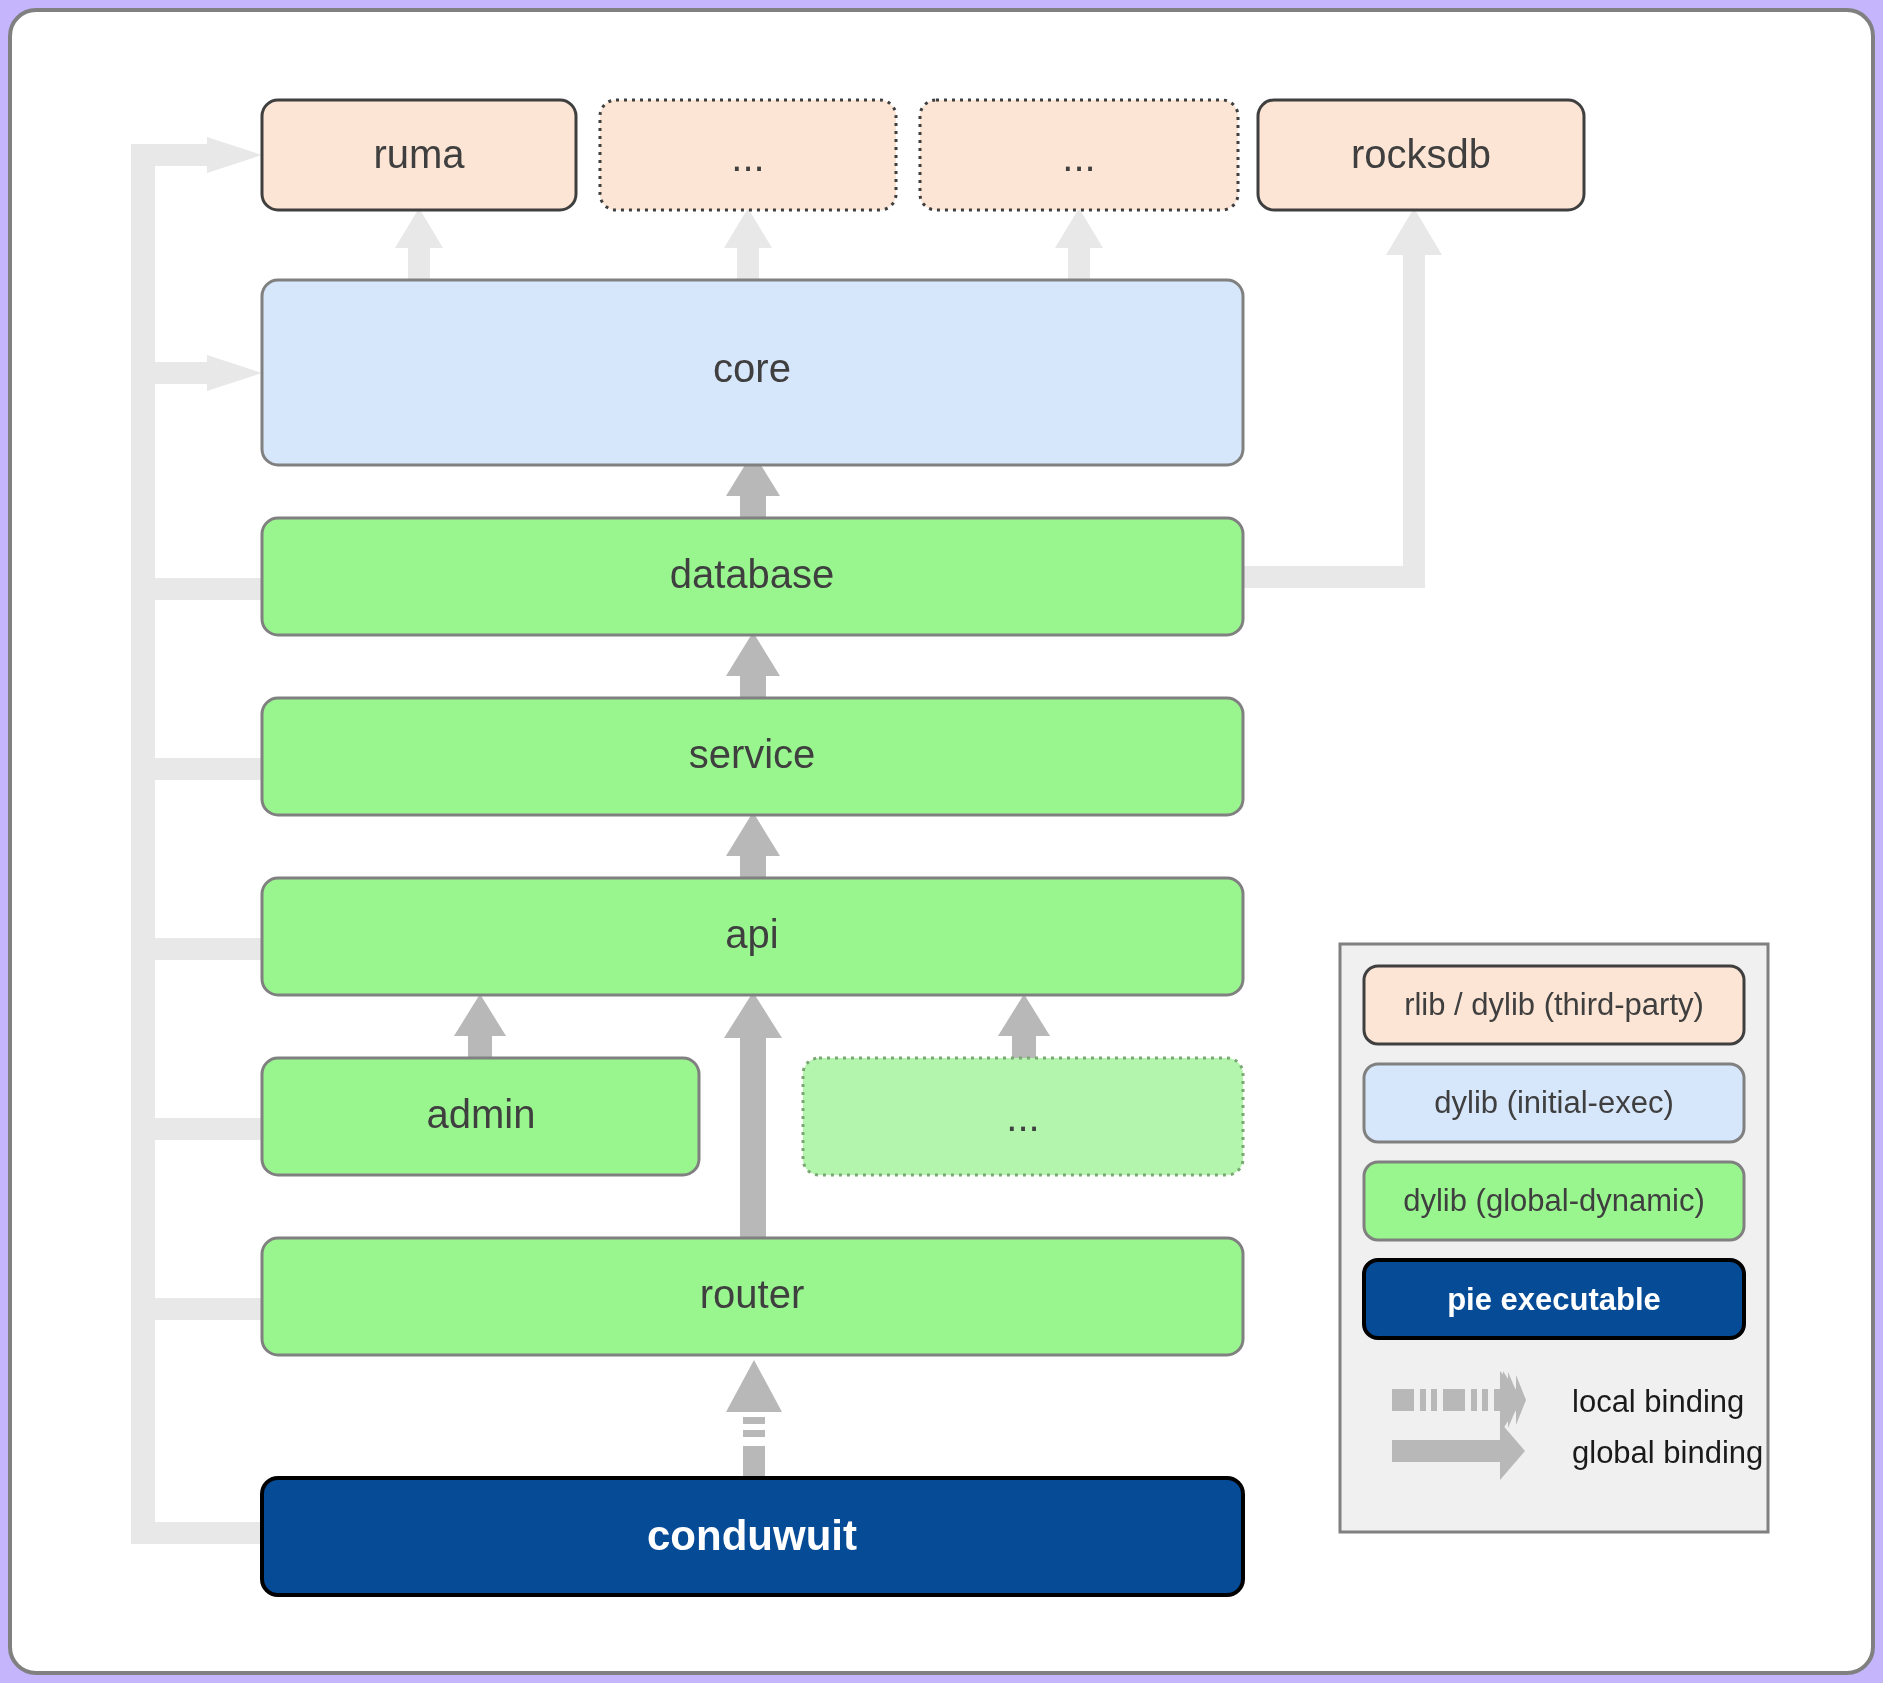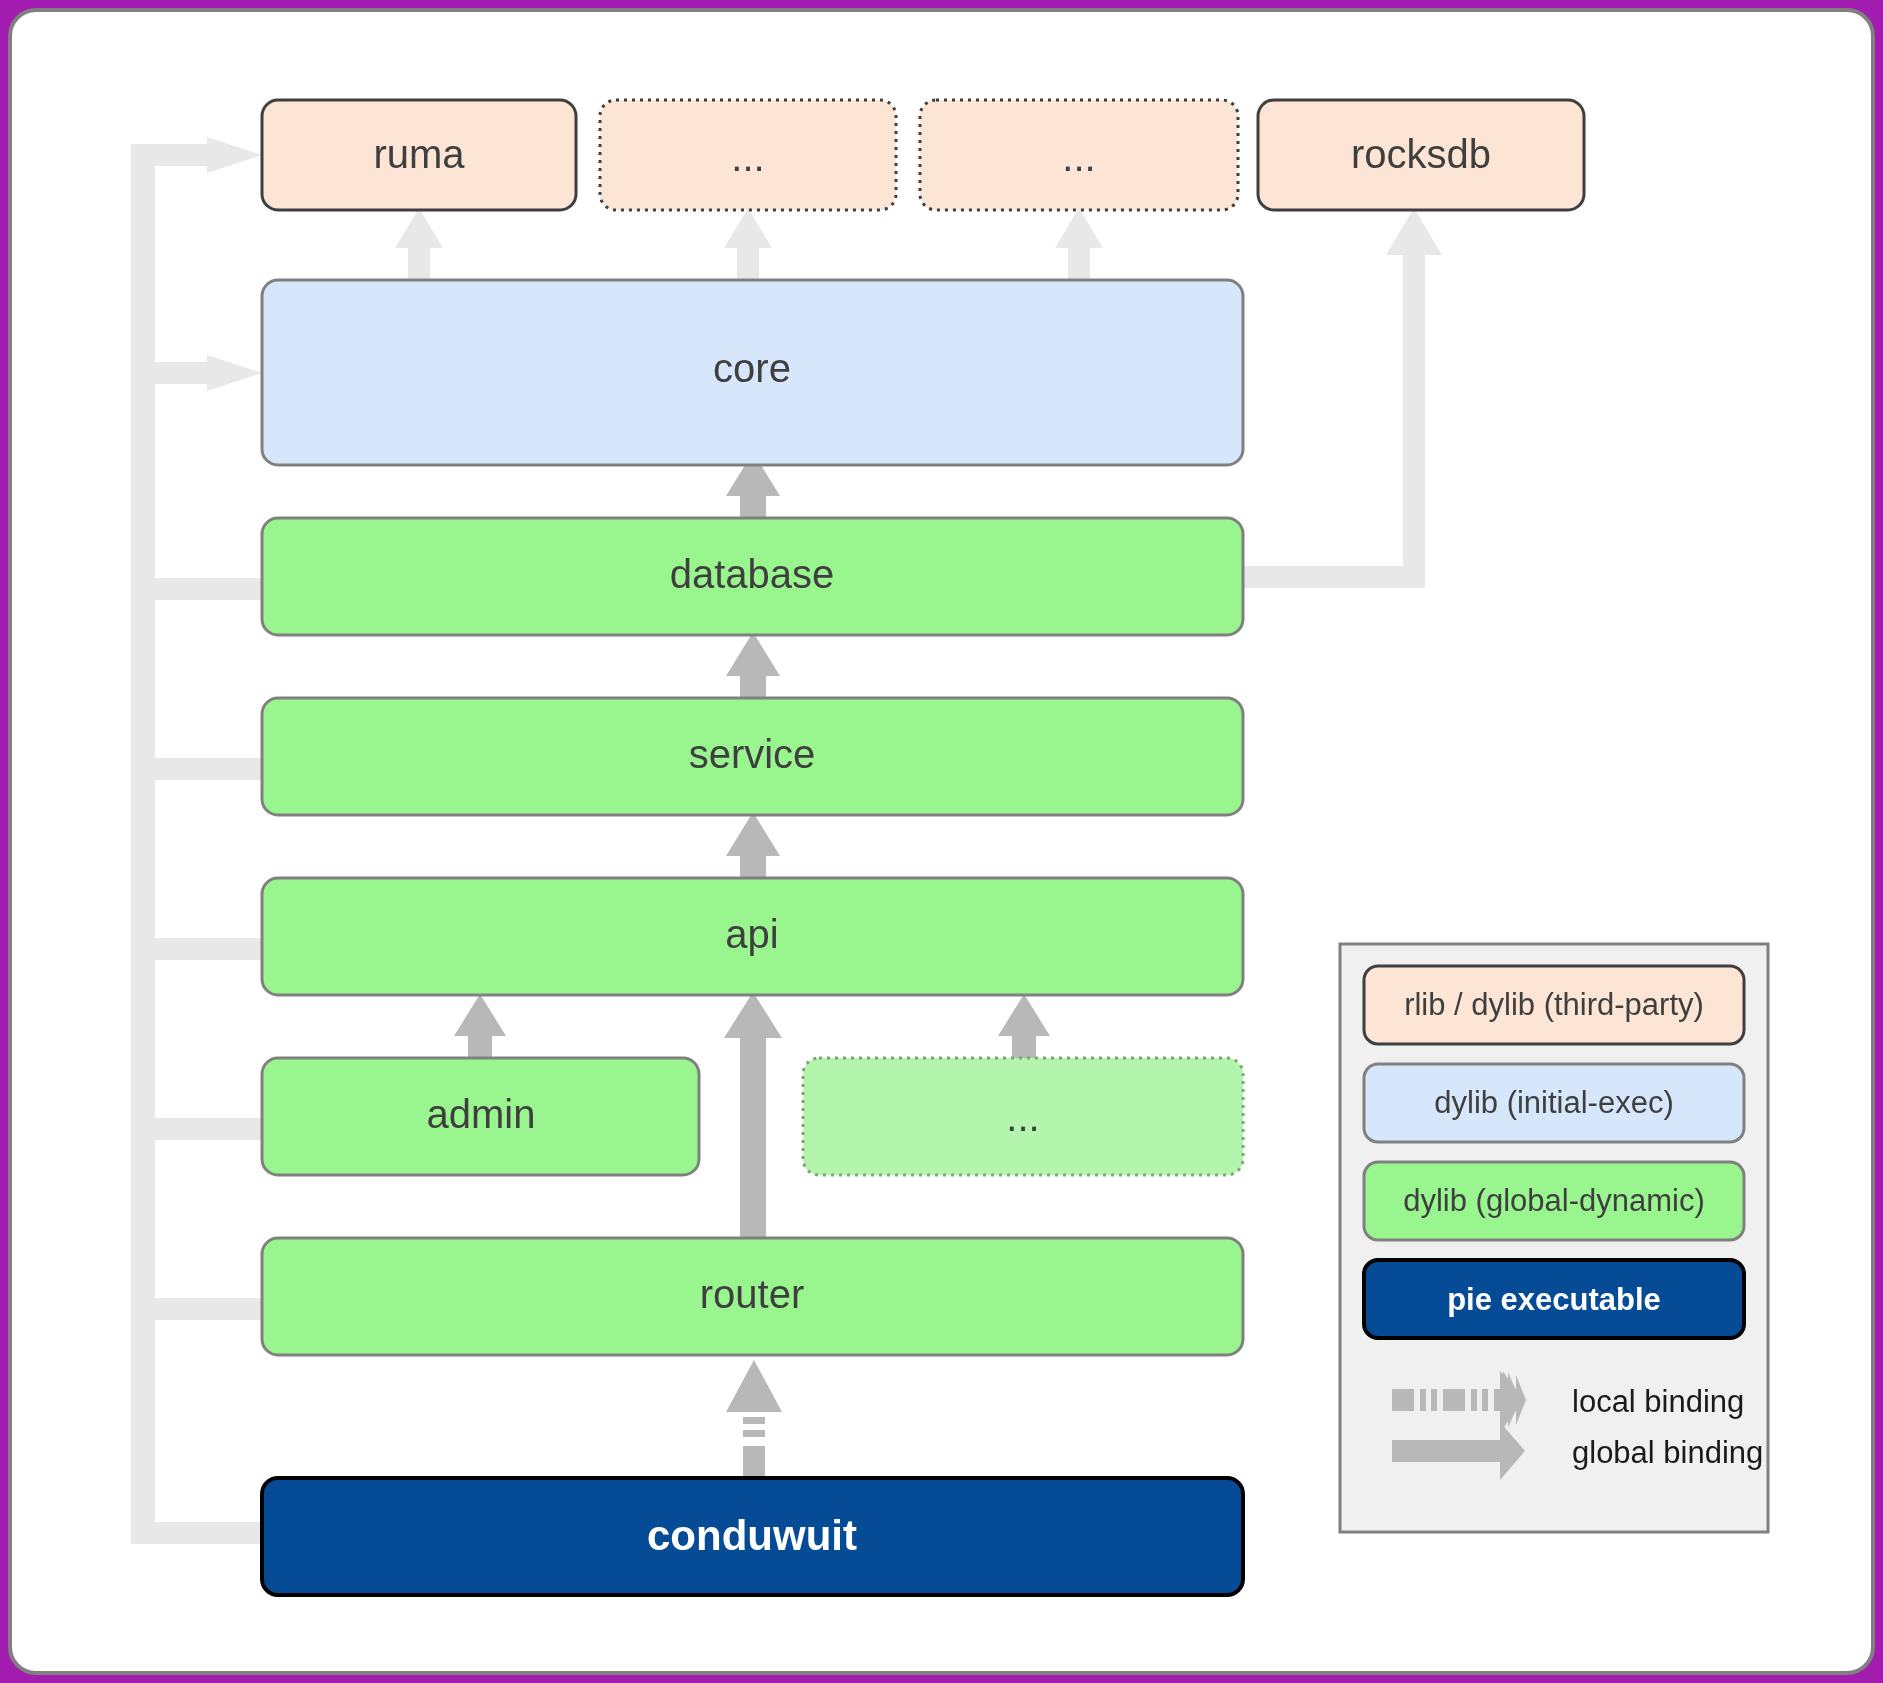--- a/index.html
+++ b/index.html
@@ -5,21 +5,21 @@
   html, body {
     margin: 0;
     padding: 0;
     background: #ffffff;
     font-family: "Liberation Sans", sans-serif;
   }
   #root {
     position: relative;
     width: 1883px;
     height: 1683px;
-    background: #a21caf;
+    background: #c4b5fd;
     overflow: hidden;
     text-align: center;
   }
   svg.canvas {
     position: absolute;
     left: 0;
     top: 0;
     width: 1883px;
     height: 1683px;
   }

